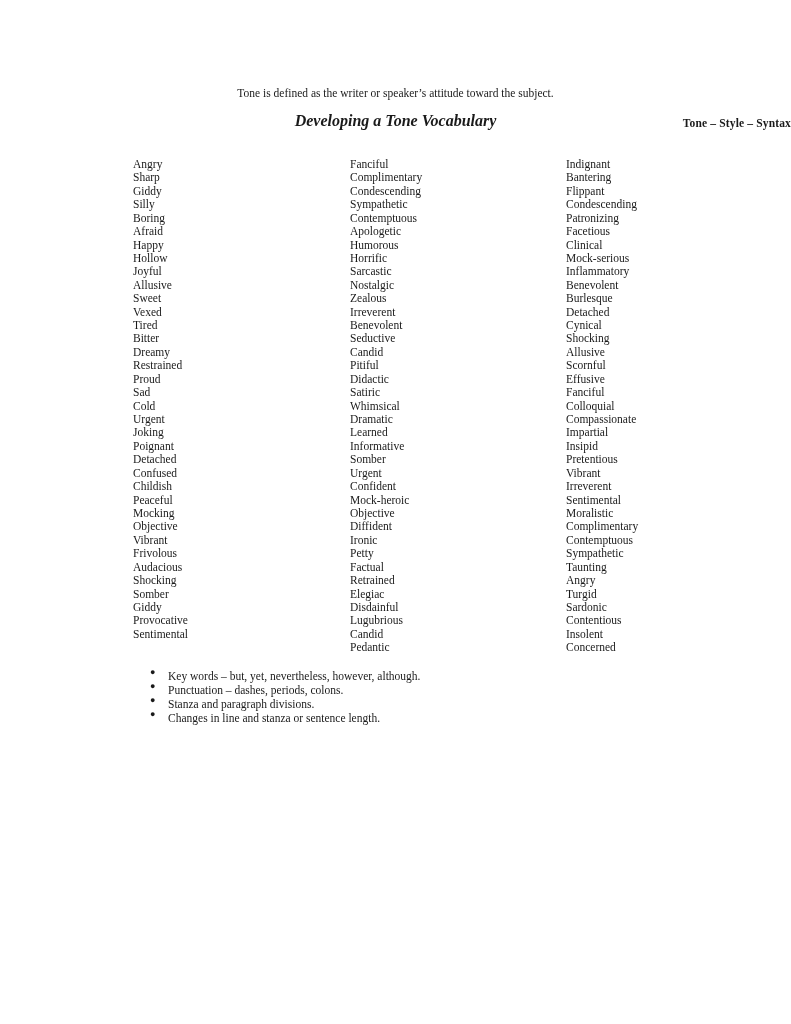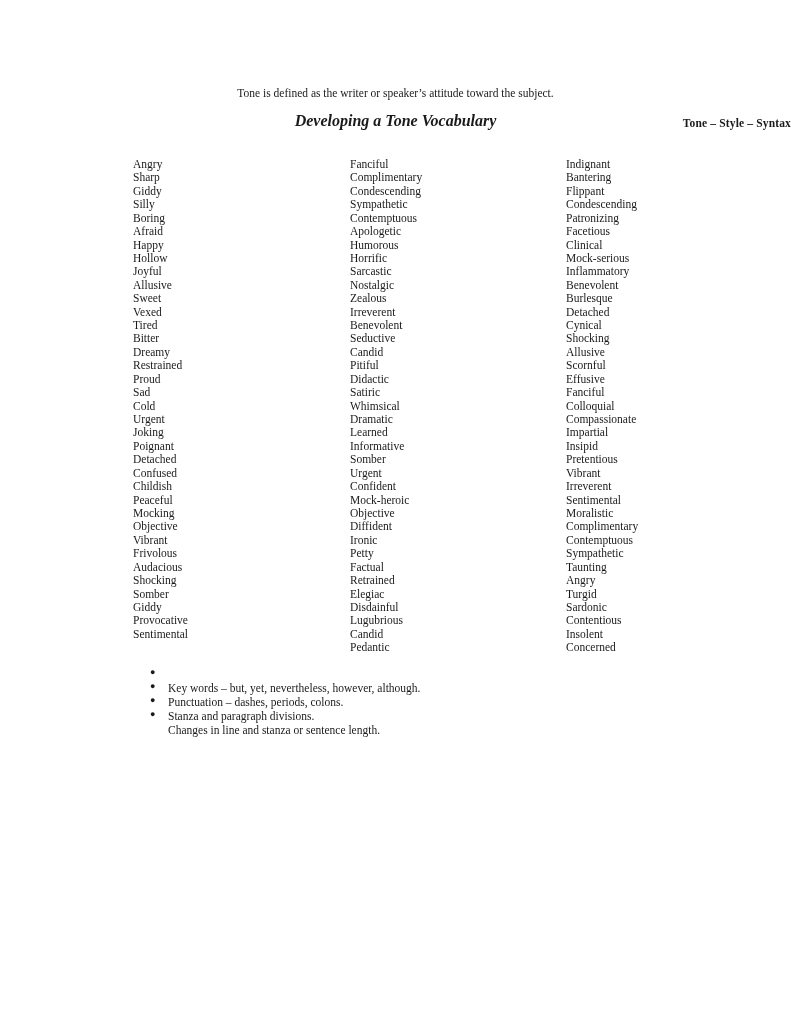--- a/index.html
+++ b/index.html
@@ -95,21 +95,21 @@
   .bullet-dot {
     position: absolute;
     left: 150px;
     top: 0;
     font-size: 9px;
     line-height: 14px;
   }
   .bullet-text {
     position: absolute;
     left: 168px;
-    top: 16px;
+    top: 4px;
     line-height: 14px;
     white-space: nowrap;
   }
 </style>
 </head>
 <body>
 
 <div class="page">
 
   <div class="doc-title">Tone – Style – Syntax</div>

